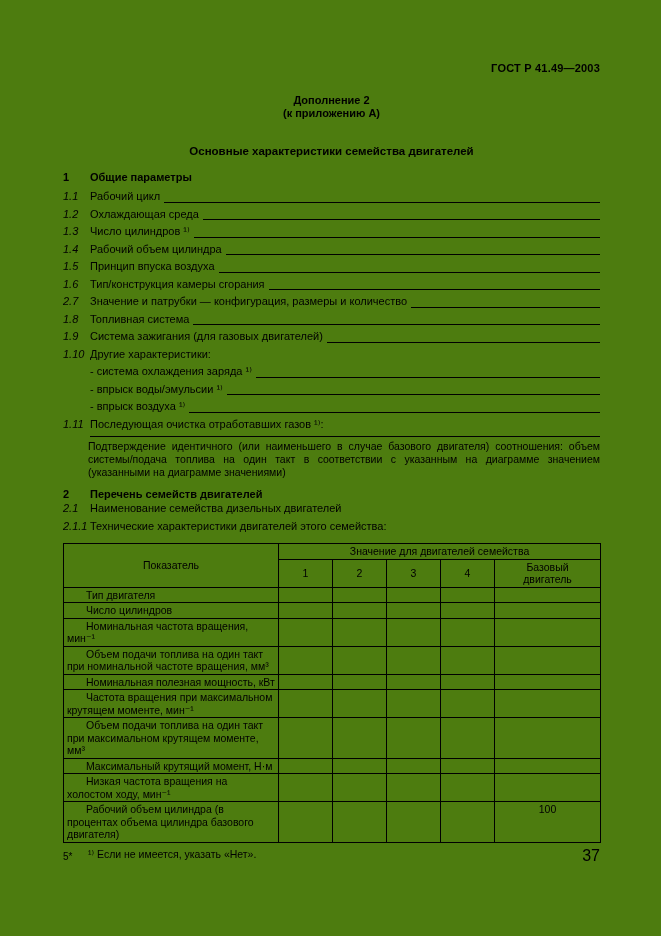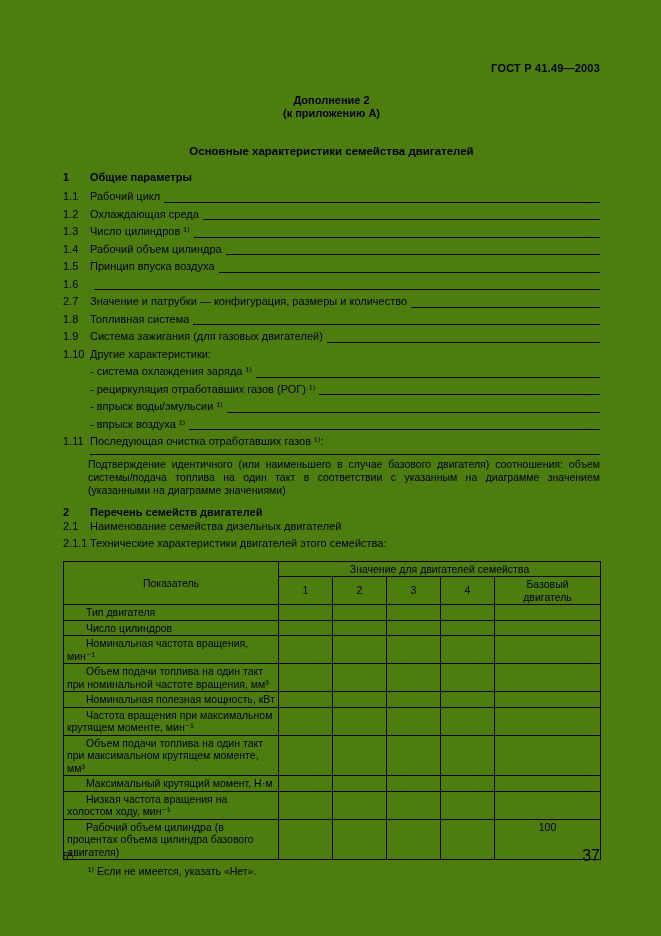--- a/index.html
+++ b/index.html
@@ -11,21 +11,21 @@
   }
   .page { position:relative; width:661px; height:936px; padding:62px 61px 0 63px; overflow:hidden; background:#4d7c0f; }
   .doc-ref { text-align:right; font-weight:bold; letter-spacing:.2px; }
   .supplement { margin-top:20px; text-align:center; font-weight:bold; line-height:13px; }
   .title { margin-top:25px; text-align:center; font-weight:bold; font-size:11.5px; }
   .sec-h { margin-top:14px; display:flex; font-weight:bold; }
   .sec-h .num { min-width:27px; flex:none; }
   .sec2-h { margin-top:9px; }
   .items { margin-top:5px; }
   .item { display:flex; line-height:17.5px; }
-  .item .num { min-width:27px; flex:none; }
+  .item .num { min-width:27px; flex:none;font-style:italic; }
   .item .label { flex:none; white-space:nowrap; }
   .item .fill { flex:1 1 auto; border-bottom:1px solid #000; margin-left:4px; transform:translateY(-3px); }
   .rule-full { margin-left:27px; height:4px; border-bottom:1px solid #000; margin-bottom:3px; }
   .para { margin:3px 0 0 25px; font-size:10.5px; line-height:13px; text-align:justify; }
   .fam-table { width:100%; margin-top:8px; border-collapse:collapse; table-layout:fixed; font-size:10.5px; }
   .fam-table th, .fam-table td { border:1px solid #000; font-weight:normal; line-height:12.5px; }
   .fam-table th { text-align:center; vertical-align:middle; padding:1px 2px; }
   .fam-table .h-base { padding:1px 20px; }
   .fam-table td { vertical-align:top; padding:1px 2px; height:15px; }
   td.t-label { padding-left:3px; text-indent:19px; text-align:left; }
@@ -81,20 +81,21 @@
     </div>
 
     <div class="item">
       <span class="num">1.5</span>
       <span class="label">Принцип впуска воздуха</span>
       <span class="fill"></span>
     </div>
 
     <div class="item">
       <span class="num">1.6</span>
+      <span class="label">Тип/конструкция камеры сгорания</span>
       <span class="fill"></span>
     </div>
 
     <div class="item">
       <span class="num">2.7</span>
       <span class="label">Значение и патрубки — конфигурация, размеры и количество</span>
       <span class="fill"></span>
     </div>
 
     <div class="item">
@@ -113,25 +114,20 @@
       <span class="num">1.10</span>
       <span class="label">Другие характеристики:</span>
     </div>
 
     <div class="item">
       <span class="num"></span>
       <span class="label">- система охлаждения заряда ¹⁾</span>
       <span class="fill"></span>
     </div>
 
-    <div class="item">
-      <span class="num"></span>
-      <span class="label">- рециркуляция отработавших газов (РОГ) ¹⁾</span>
-      <span class="fill"></span>
-    </div>
 
     <div class="item">
       <span class="num"></span>
       <span class="label">- впрыск воды/эмульсии ¹⁾</span>
       <span class="fill"></span>
     </div>
 
     <div class="item">
       <span class="num"></span>
       <span class="label">- впрыск воздуха ¹⁾</span>

